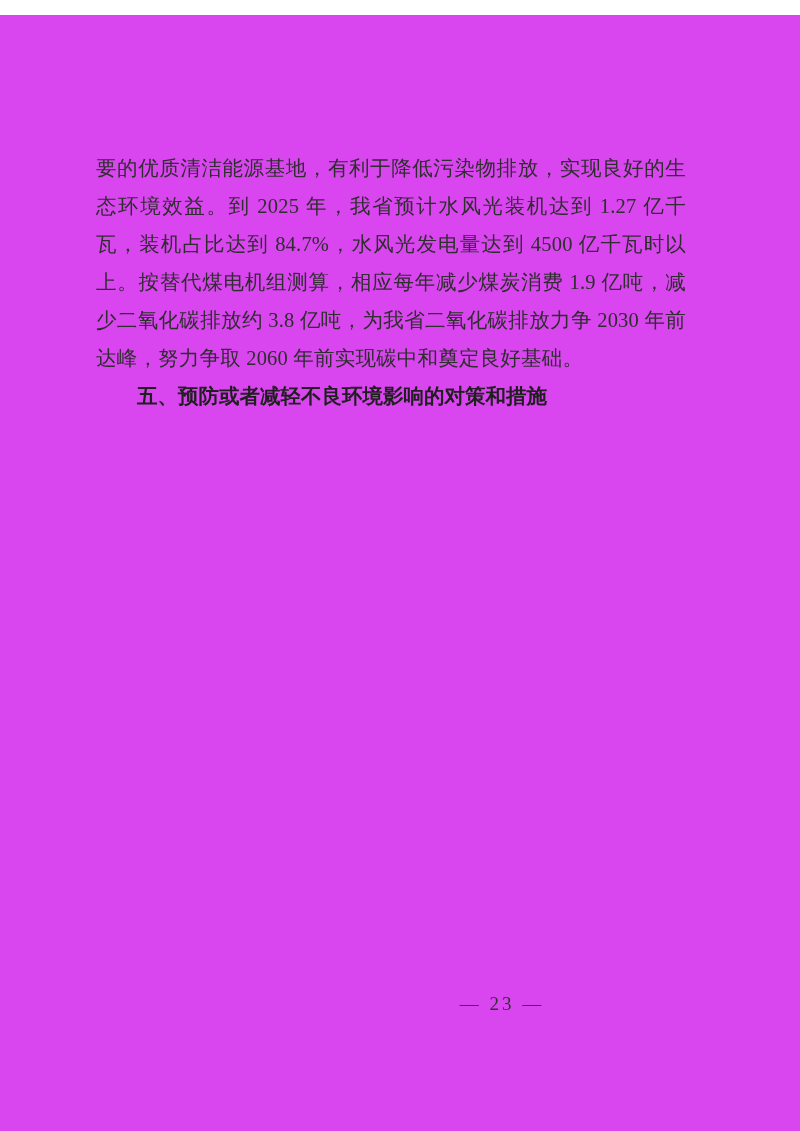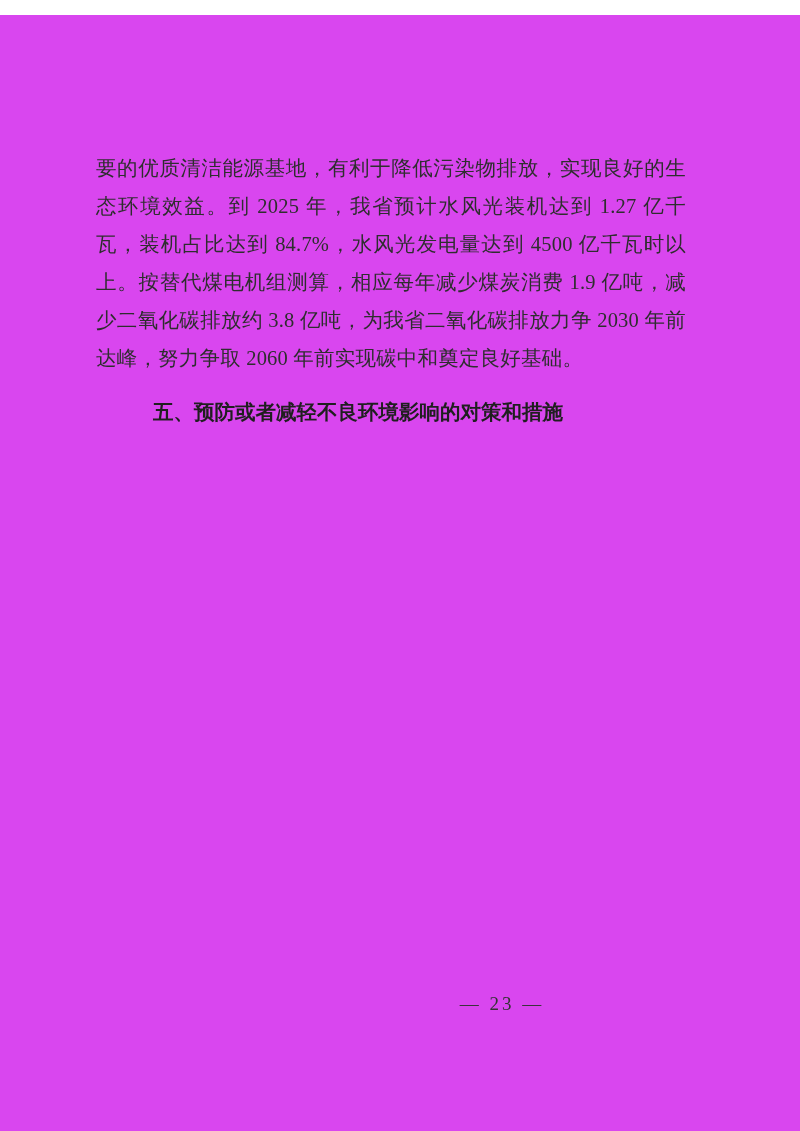--- a/index.html
+++ b/index.html
@@ -36,21 +36,21 @@
     line-height: 38px;
     text-align: justify;
     text-justify: inter-ideograph;
     letter-spacing: 0.2px;
     color: #2e2e2e;
   }
   p.indent {
     text-indent: 41px;
   }
   p.heading {
-    margin: 16px;
+    margin: 0;
     font-size: 20.5px;
     line-height: 38px;
     font-weight: bold;
     text-indent: 41px;
     color: #1f1f1f;
     font-family: "Liberation Sans", "DejaVu Sans", sans-serif;
   }
   #page-number {
     position: absolute;
     left: 0;

